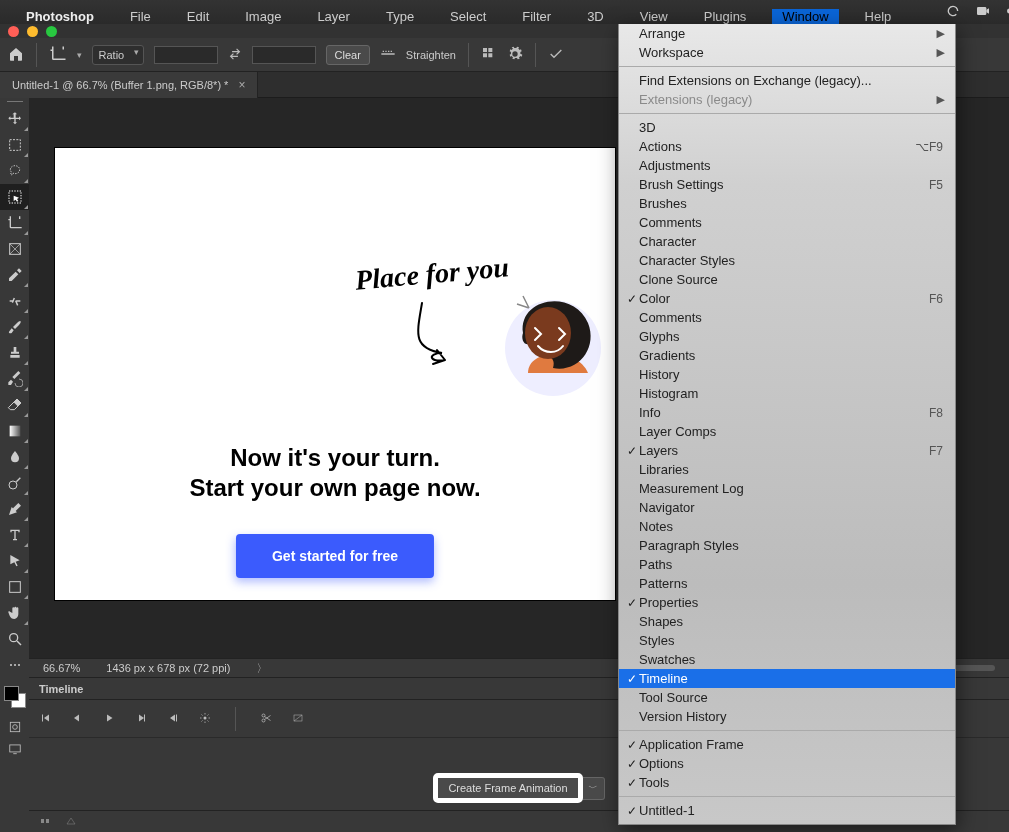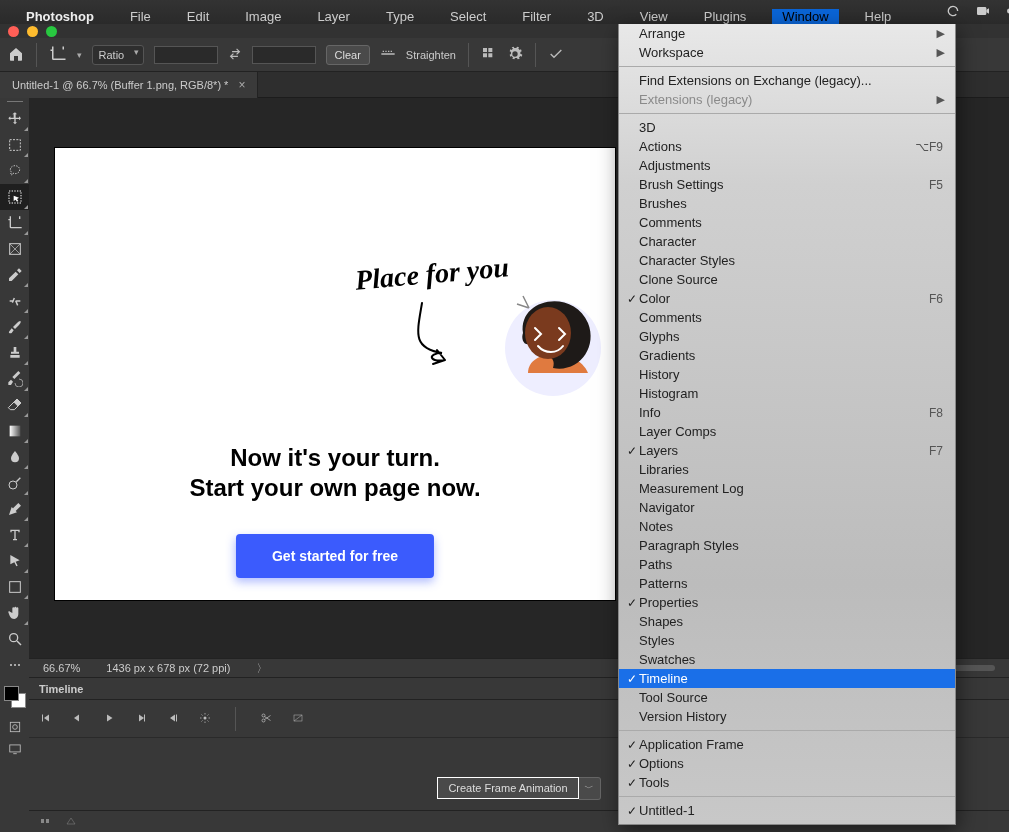--- a/index.html
+++ b/index.html
@@ -67,21 +67,21 @@
 .statusbar .chev{color:#aaa}
 .statusbar .spacer{flex:1}
 .statusbar .scroll{width:60px;height:6px;background:#555;border-radius:3px;margin-right:0}
 
 .timeline{position:absolute;left:0;right:0;top:580px;bottom:0;background:#383838;color:#ccc;font-size:11px}
 .timeline .header{height:22px;border-bottom:1px solid #222;display:flex;align-items:center;padding:0 10px;font-weight:600}
 .timeline .controls{height:38px;display:flex;align-items:center;padding:0 10px;gap:20px;border-bottom:1px solid #2a2a2a}
 .timeline .controls svg{width:12px;height:12px;fill:#bbb}
 .timeline .controls .div{width:1px;height:24px;background:#555;margin:0 4px}
 .timeline .body{height:100px;display:flex;align-items:center;justify-content:center}
-.timeline .createbtn{background:#4a4a4a;border:1px solid #ffffff;color:#ddd;font-size:11px;padding:4px 10px;border-radius:0}
+.timeline .createbtn{background:#4a4a4a;border:5px solid #ffffff;color:#ddd;font-size:11px;padding:4px 10px;border-radius:5px}
 .timeline .createdd{background:#4a4a4a;border:1px solid #666;border-left:none;color:#ddd;font-size:9px;padding:4px 6px;border-radius:0 3px 3px 0}
 .timeline .footer{position:absolute;left:0;right:0;bottom:0;height:22px;border-top:1px solid #222;display:flex;align-items:center;padding:0 10px;gap:14px}
 .timeline .footer svg{width:12px;height:12px;fill:#888}
 
 
 .dropdown{position:absolute;left:618px;top:24px;width:338px;background:linear-gradient(#e8e8e8,#d0d0d0 20%,#bcbcbc 70%,#c8c8c8);border:1px solid #888;border-top:none;box-shadow:2px 6px 20px rgba(0,0,0,.5);font-size:13px;color:#222;z-index:100;padding-bottom:4px}
 .dropdown .row{height:18px;display:flex;align-items:center;padding:0 14px 0 20px;position:relative;cursor:default}
 .dropdown .row.tall{height:19px}
 .dropdown .row.hl{background:#1a6fe8;color:#fff}
 .dropdown .row.dis{color:#8a8a8a}

